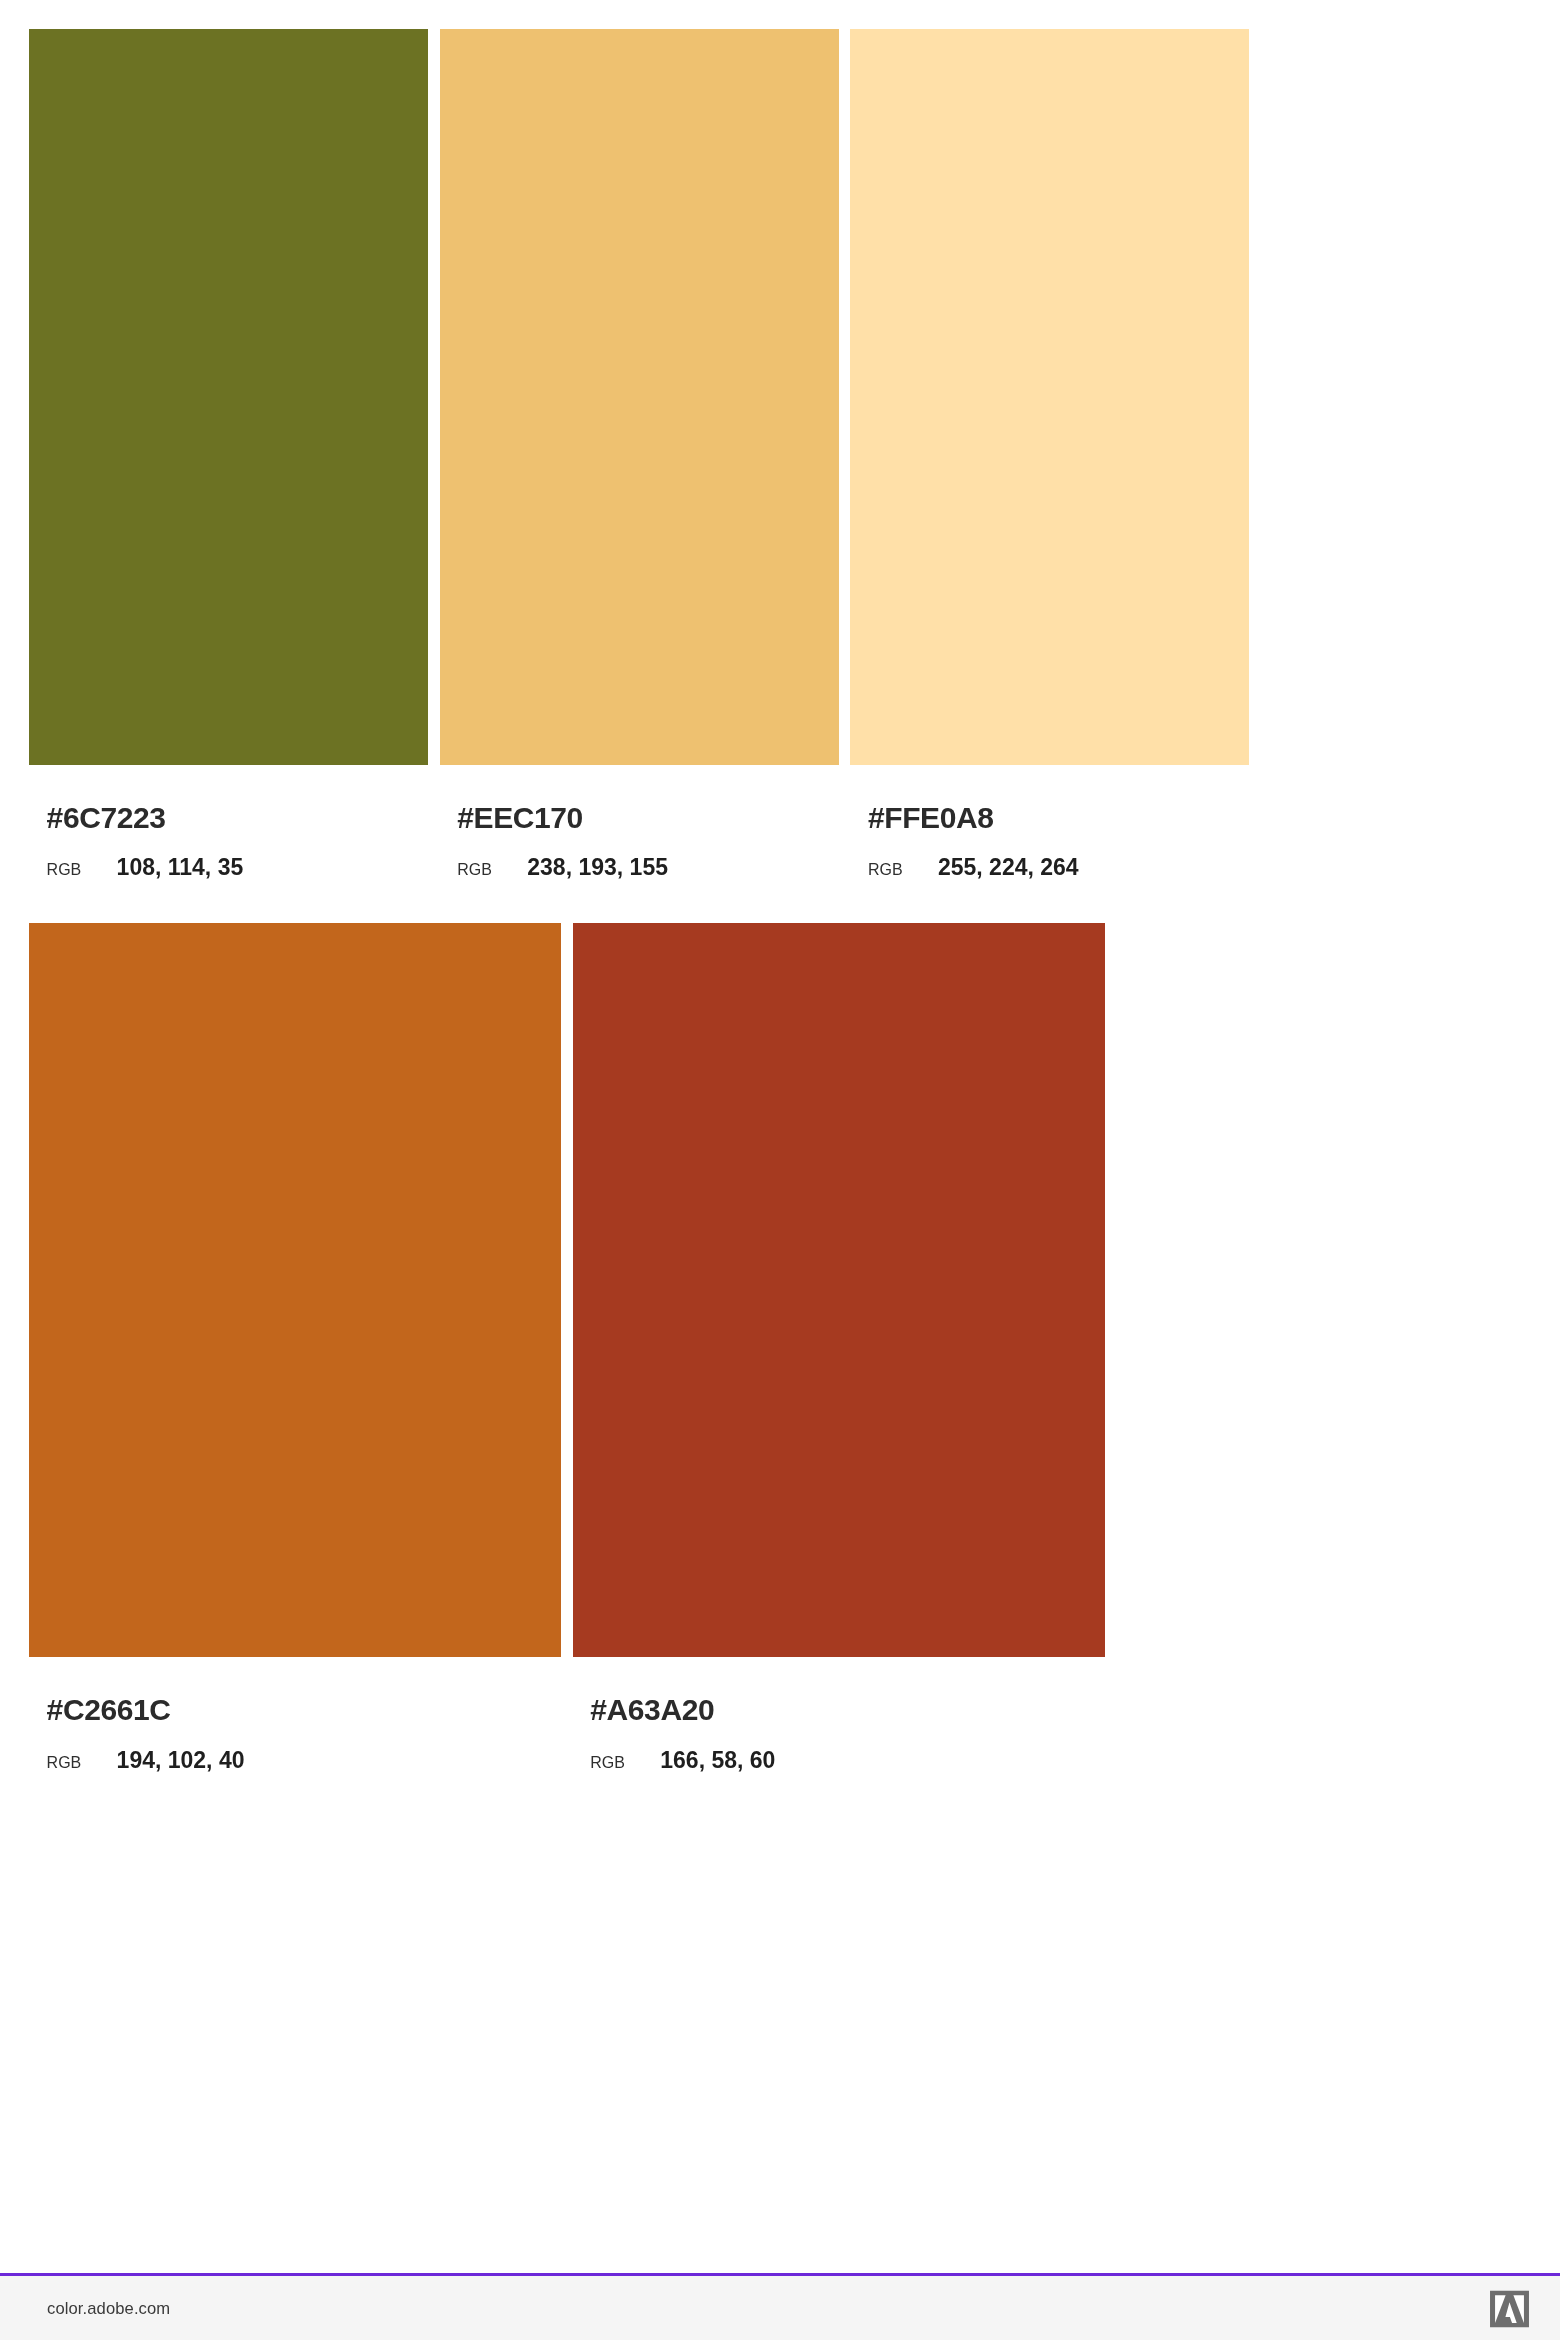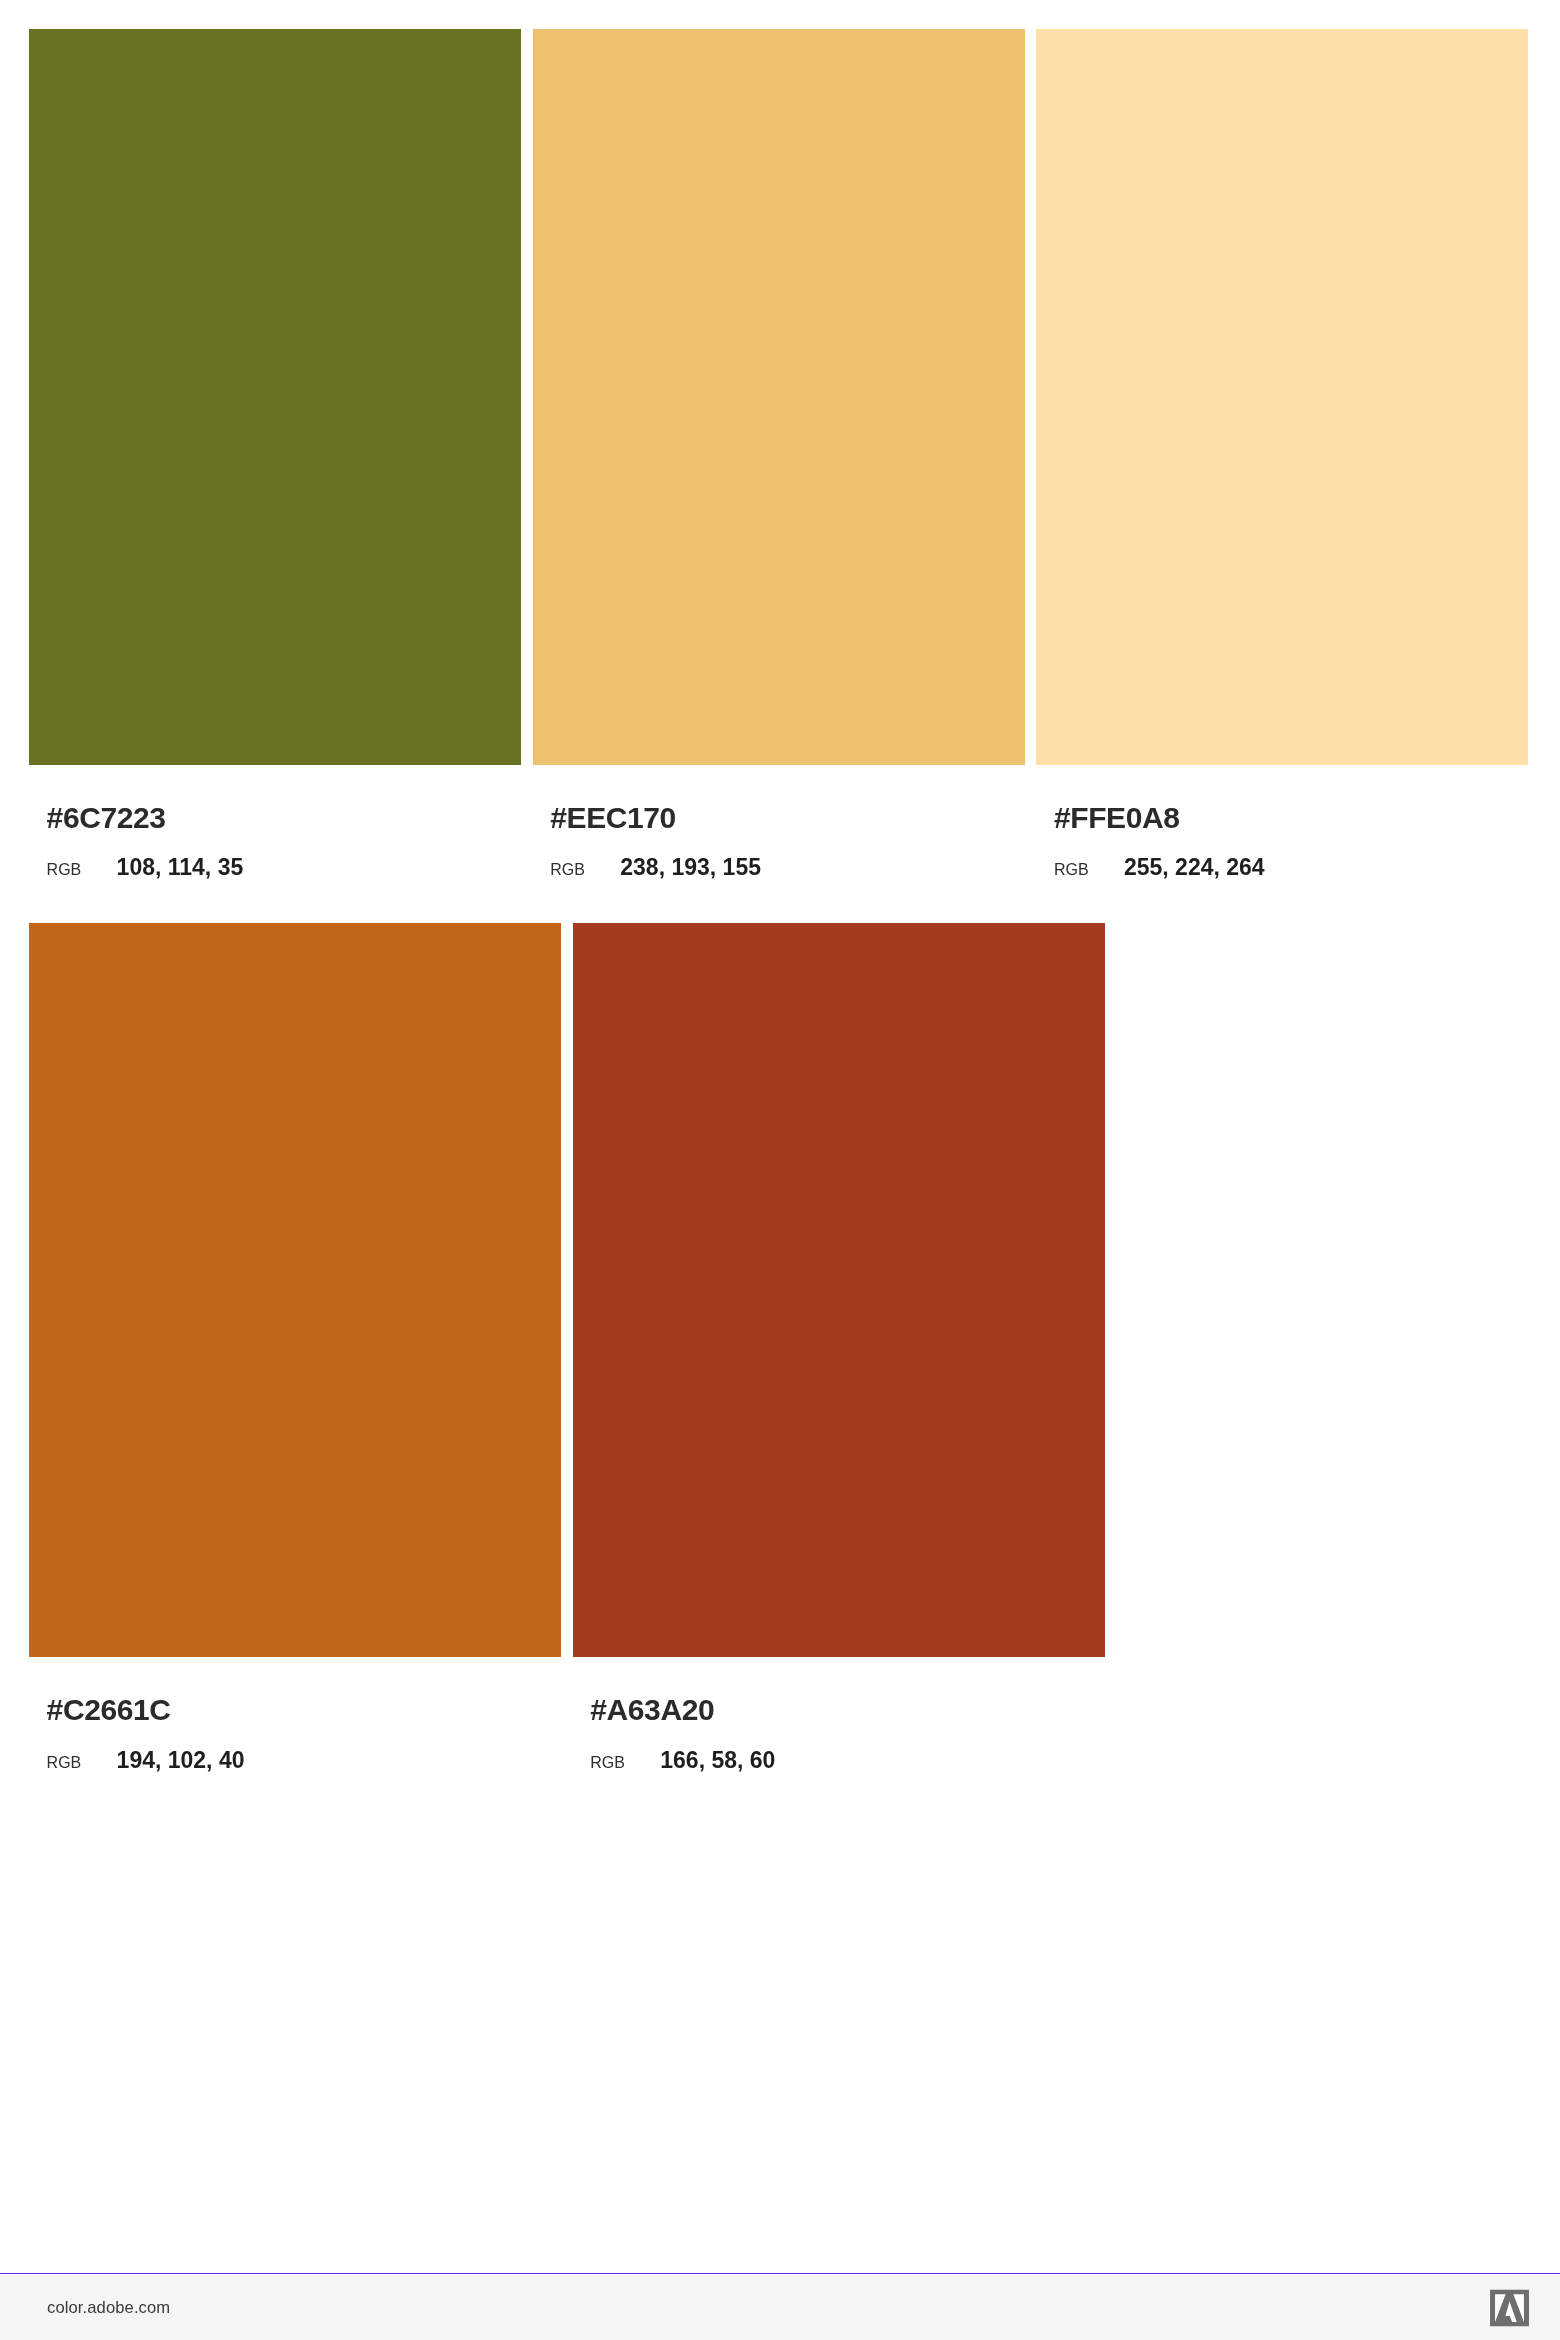--- a/index.html
+++ b/index.html
@@ -35,21 +35,21 @@
     width: 100%;
   }
 
   .row-1 { margin-bottom: 0; }
 
   .swatch-card {
     display: flex;
     flex-direction: column;
   }
 
-  .row-1 .swatch-card { width: 492px; }
+  .row-1 .swatch-card { width: 399px; }
   .row-2 .swatch-card { width: 532px; }
 
   .chip {
     width: 100%;
     display: block;
   }
 
   .row-1 .chip { height: 736px; }
   .row-2 .chip { height: 734px; }
 
@@ -94,21 +94,21 @@
     height: 44px;
   }
 
   .footer {
     position: absolute;
     left: 0;
     bottom: 0;
     width: 1560px;
     height: 68px;
     background: #f5f5f5;
-    border-top: 1px solid #6d28d9;
+    border-top: 3px solid #6d28d9;
     box-sizing: border-box;
   }
 
   .footer-url {
     position: absolute;
     left: 47px;
     top: 50%;
     transform: translateY(-50%);
     font-size: 16.6px;
     color: #3a3a3a;

